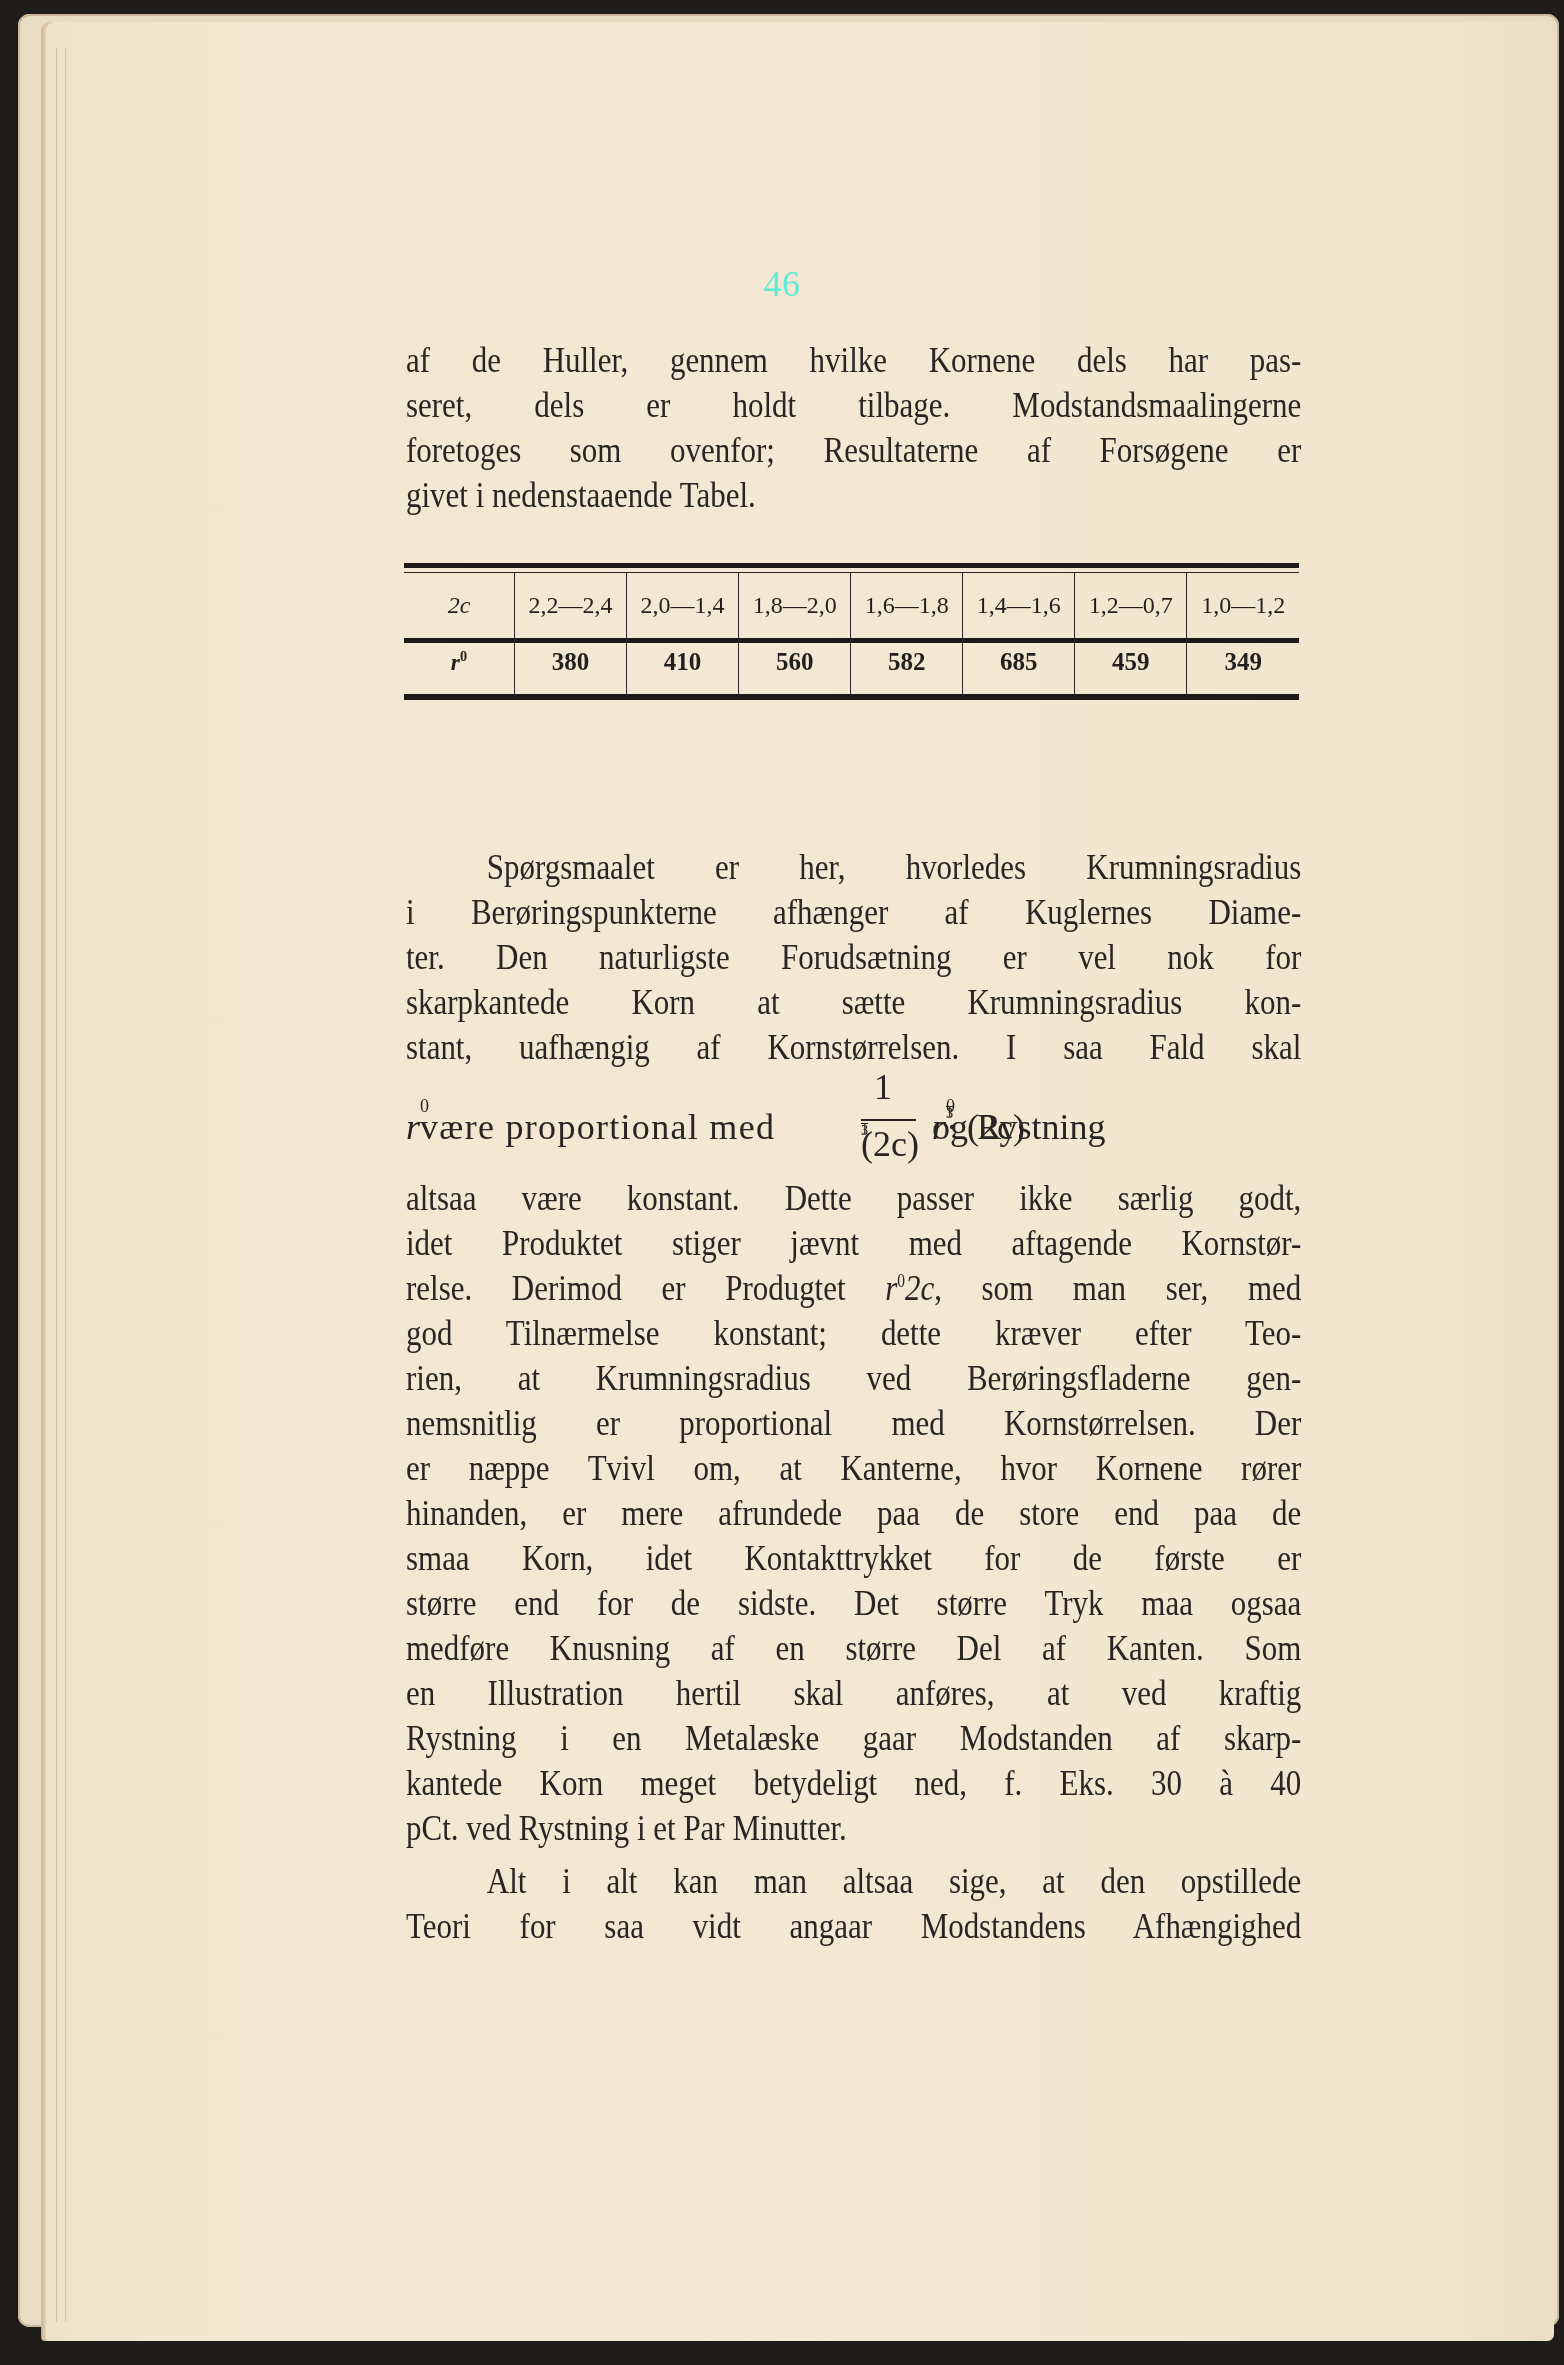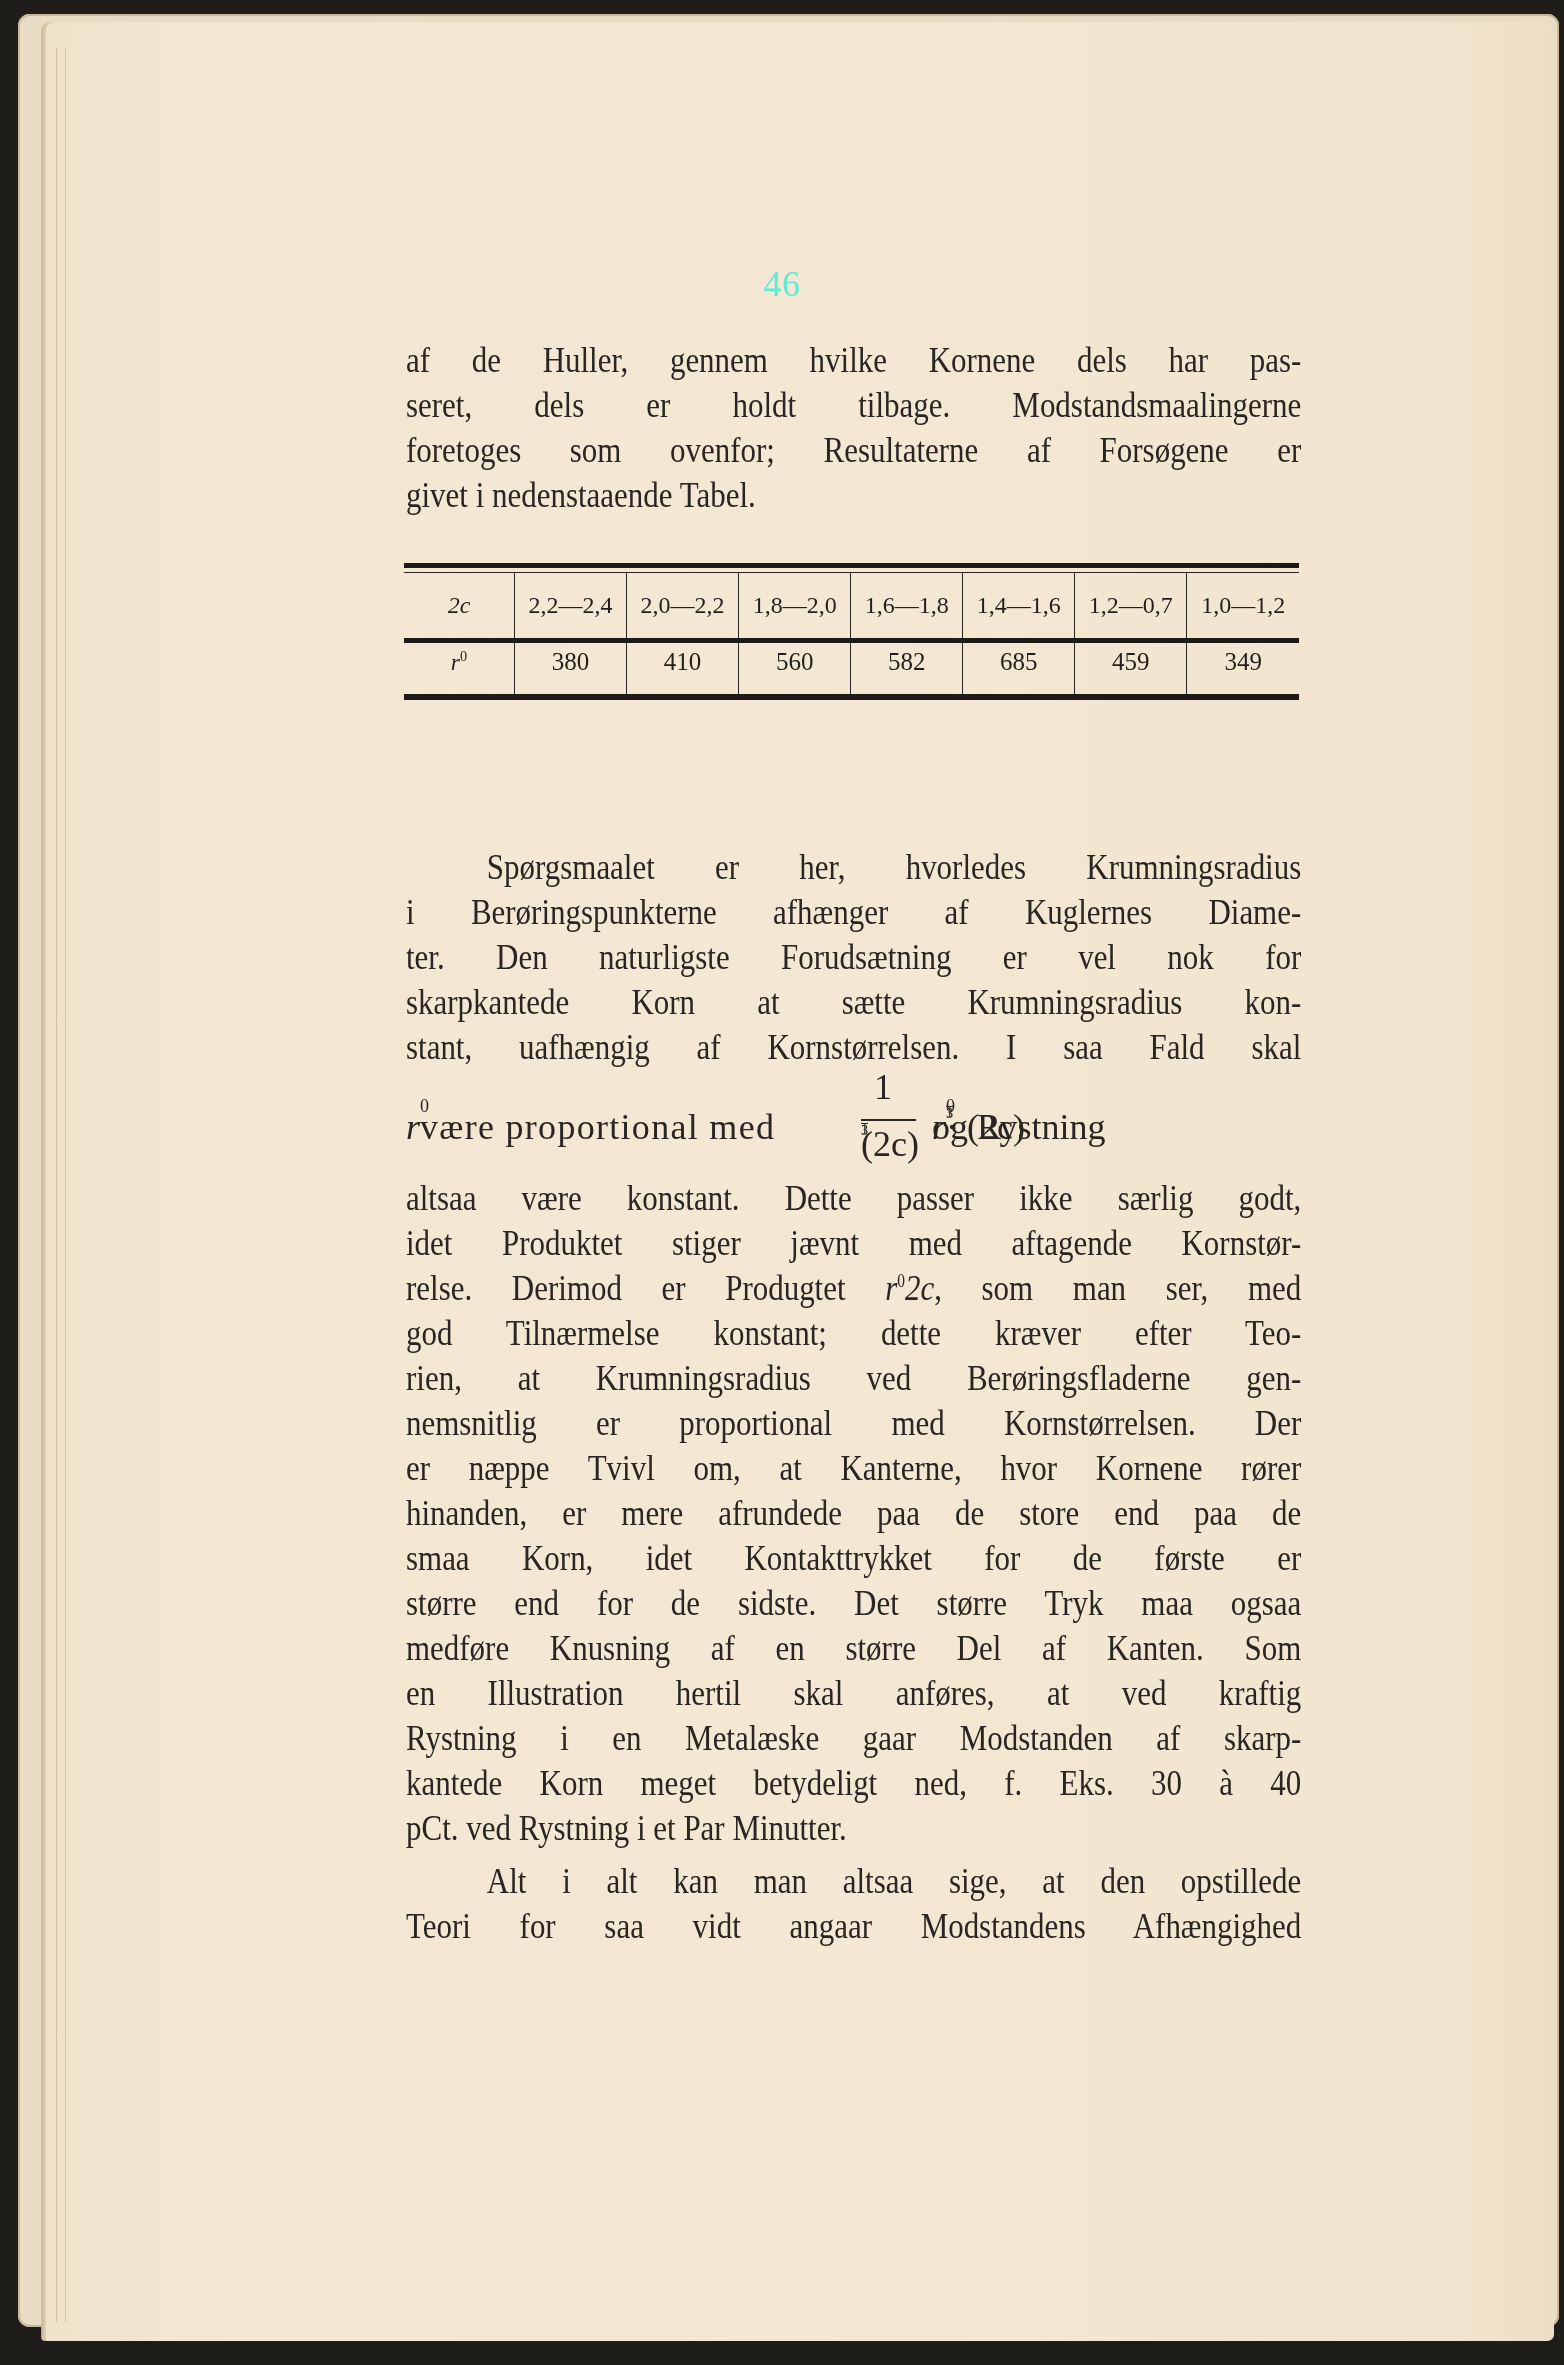--- a/index.html
+++ b/index.html
@@ -57,21 +57,21 @@
   table.data {
     border-collapse: collapse; width: 100%; table-layout: fixed;
     font-size: 25px; color: #231f1c;
   }
   table.data td, table.data th {
     font-weight: normal; text-align: center; padding: 0; border-left: 1.3px solid #2a2522;
   }
   table.data th:first-child, table.data td:first-child { border-left: none; }
   table.data th:first-child, table.data td:first-child { width: 110px; }
   table.data thead th { height: 65px; font-size: 24px; }
-  table.data tbody td { height: 38px; }
+  table.data tbody td { height: 38px; font-weight: bold; }
   table.data tbody tr:first-child td { padding-top: 17px; }
   table.data tbody tr:last-child td { padding-bottom: 13px; }
   .row-label { font-size: 23.4px; white-space: nowrap; }
   .row-label .sup { font-size: 14.3px; }
   .mid-rule { height: 5.2px; background: #1d1a18; }
   .bottom-rule { height: 5.2px; background: #1d1a18; }
 </style>
 </head>
 <body>
 
@@ -91,21 +91,21 @@
 </div>
 
 <div class="table-wrap">
   <div class="rule-thick"></div>
   <div class="rule-thin"></div>
   <table class="data">
     <thead>
       <tr>
         <th><i>2c</i></th>
         <th>2,2—2,4</th>
-        <th>2,0—2,2</th>
+        <th>2,0—1,4</th>
         <th>1,8—2,0</th>
         <th>1,6—1,8</th>
         <th>1,4—1,6</th>
         <th>1,2—0,7</th>
         <th>1,0—1,2</th>
       </tr>
     </thead>
     <tbody>
       <tr>
           <td colspan="8" style="padding:0;border:none;height:5.2px">

